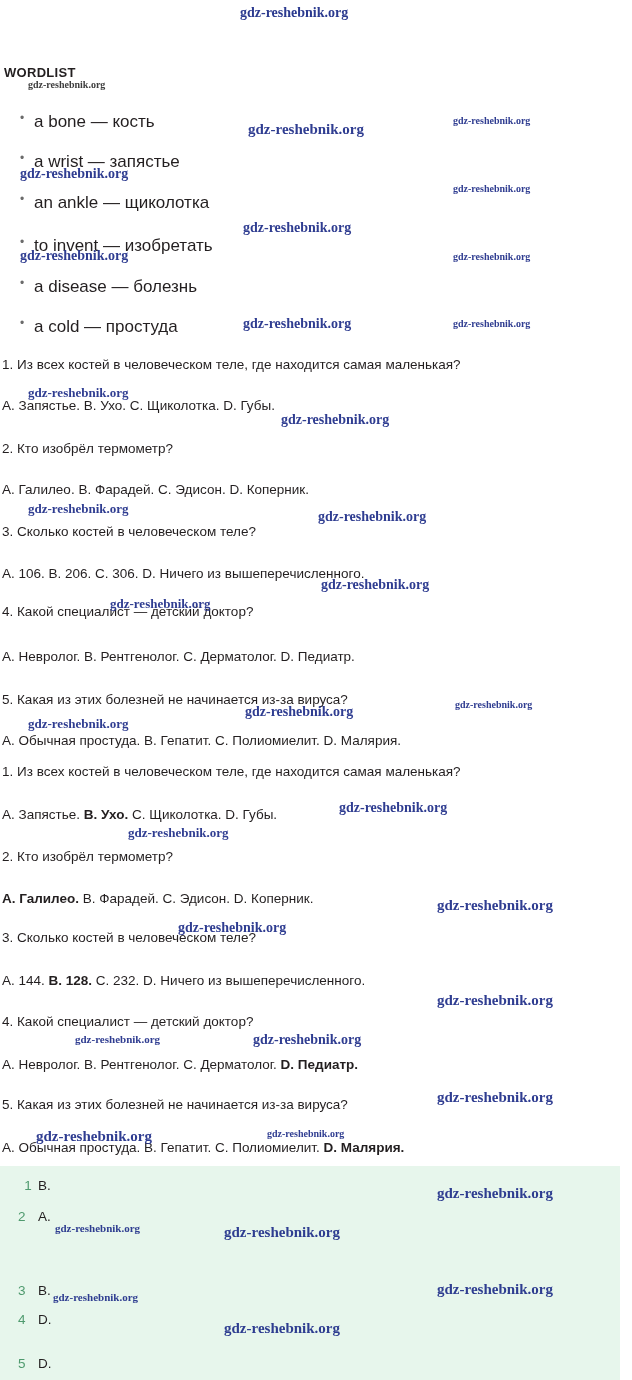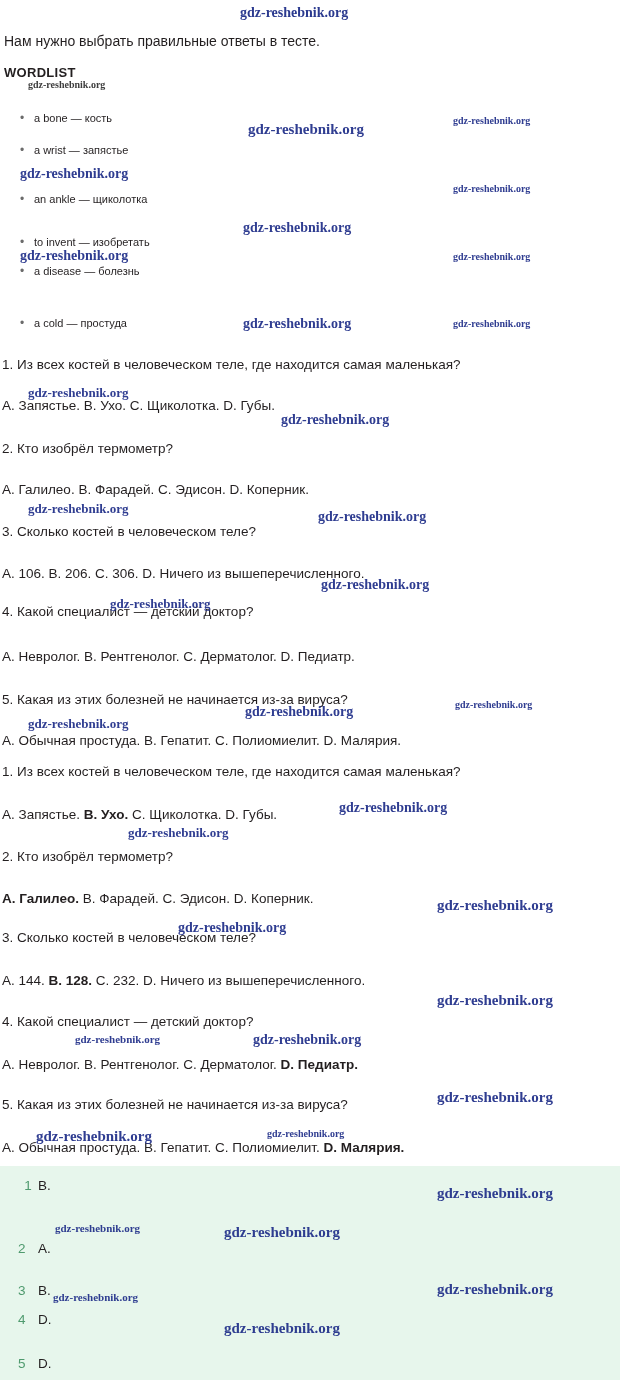--- a/index.html
+++ b/index.html
@@ -67,36 +67,36 @@
     left: 18px;
     top: 112px;
     width: 320px;
     margin: 0;
     padding: 0;
     list-style: none;
   }
   .wordlist li {
     position: relative;
     padding-left: 16px;
-    font-size: 11px;
+    font-size: 17px;
     color: #231f20;
   }
   .wordlist li::before {
     content: "•";
     position: absolute;
     left: 2px;
     top: -1px;
     color: #6b6b6b;
     font-size: 12px;
   }
   .wl-0 { top: 0px; }
-  .wl-1 { top: 32px; }
+  .wl-1 { top: 40px; }
   .wl-2 { top: 81px; }
   .wl-3 { top: 124px; }
-  .wl-4 { top: 153px; }
+  .wl-4 { top: 165px; }
   .wl-5 { top: 205px; text-align: right; }
   .wordlist li { position: absolute; }
 
   .q {
     position: absolute;
     left: 2px;
     font-size: 13.5px;
     color: #231f20;
     white-space: nowrap;
   }
@@ -132,21 +132,20 @@
     color: #231f20;
   }
 </style>
 </head>
 <body>
 
 <div class="page">
 
   <div class="top-title">gdz-reshebnik.org</div>
 
-  <div class="intro">Нам нужно выбрать правильные ответы в тесте.</div>
 
   <div class="wordlist-head">WORDLIST</div>
 
   <ul class="wordlist">
     <li class="wl-0">a bone — кость</li>
     <li class="wl-1">a wrist — запястье</li>
     <li class="wl-2">an ankle — щиколотка</li>
     <li class="wl-3">to invent — изобретать</li>
     <li class="wl-4">a disease — болезнь</li>
     <li class="wl-5">a cold — простуда</li>
@@ -189,21 +188,21 @@
 
   <div class="q" style="top:1097px;">5. Какая из этих болезней не начинается из-за вируса?</div>
   <div class="a" style="top:1140px;">
     <span>А. Обычная простуда. В. Гепатит. С. Полиомиелит. </span><b>D. Малярия.</b><span></span>
   </div>
 
   <div class="answers">
     <div class="row" style="top:12px;text-align:center;">
       <span class="num">1</span><span class="val">В.</span>
     </div>
-    <div class="row" style="top:75px;">
+    <div class="row" style="top:43px;">
       <span class="num">2</span><span class="val">А.</span>
     </div>
     <div class="row" style="top:117px;">
       <span class="num">3</span><span class="val">В.</span>
     </div>
     <div class="row" style="top:146px;">
       <span class="num">4</span><span class="val">D.</span>
     </div>
     <div class="row" style="top:190px;">
       <span class="num">5</span><span class="val">D.</span>

